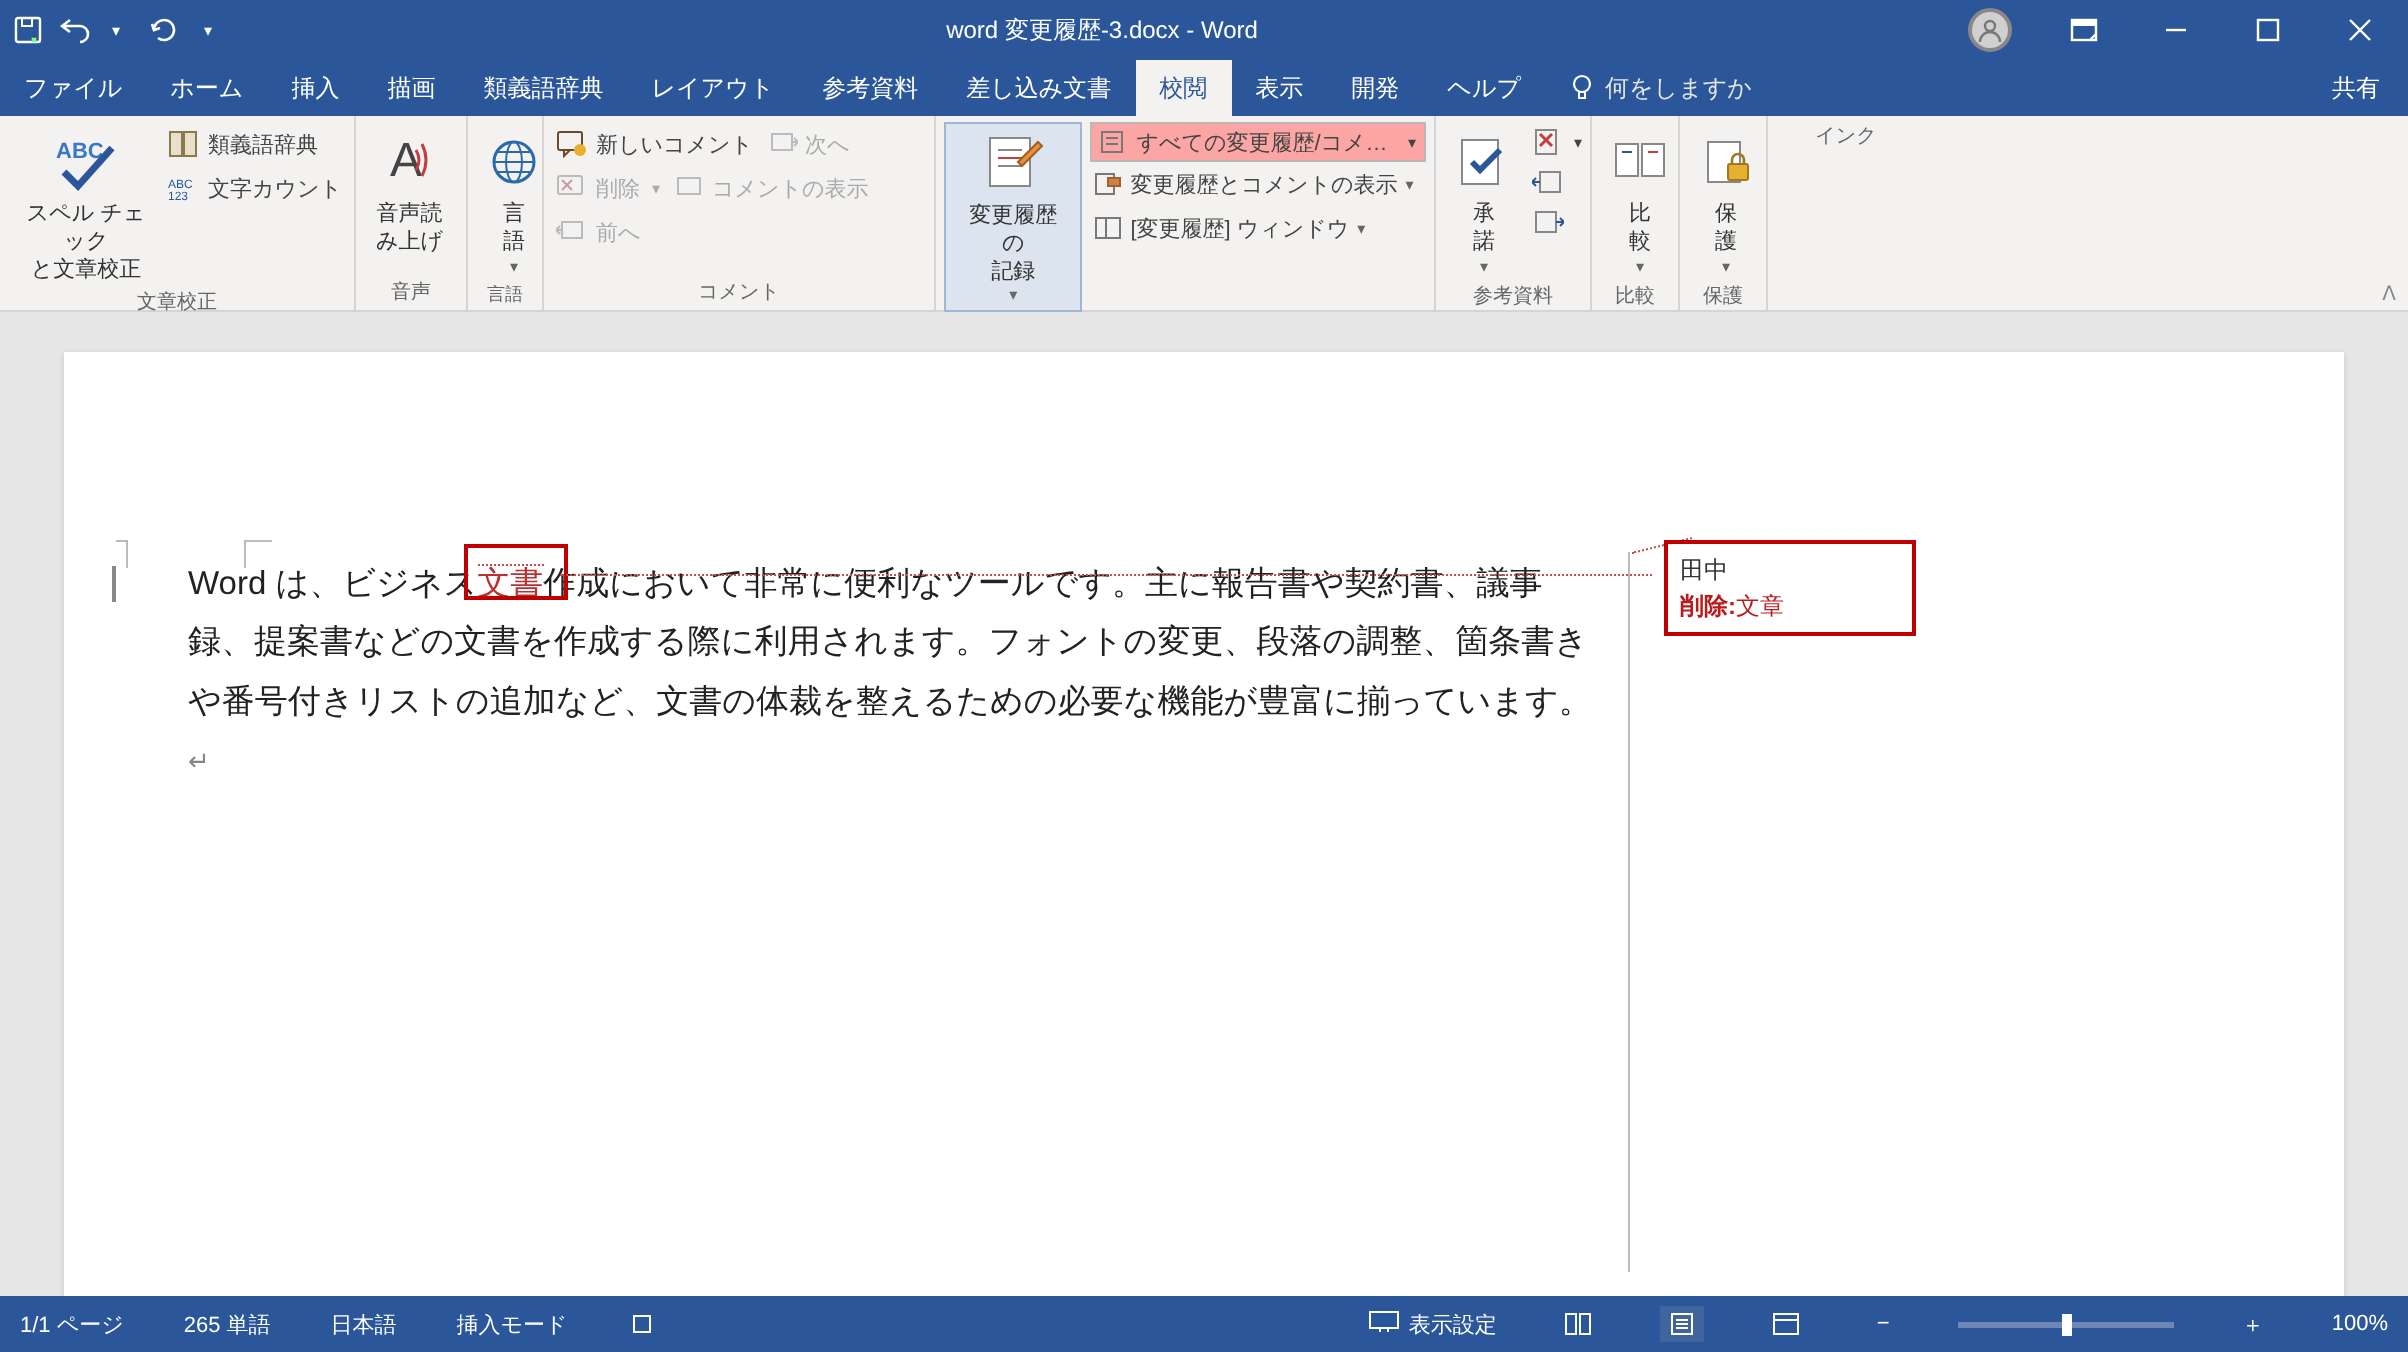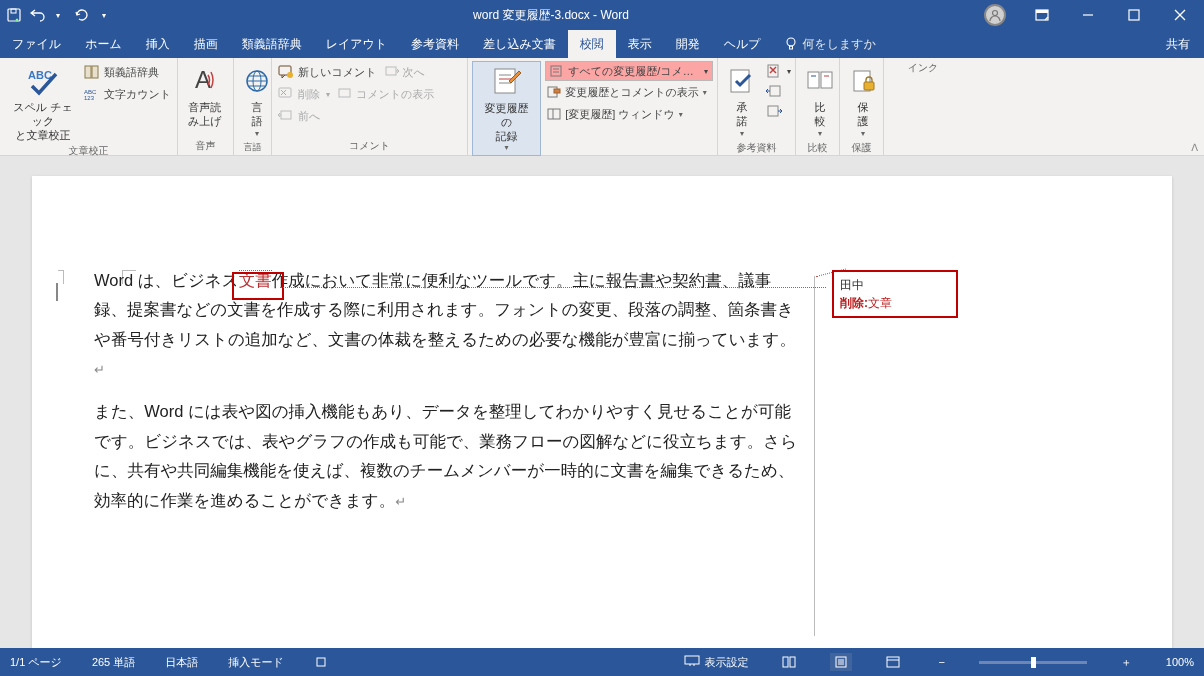--- a/index.html
+++ b/index.html
@@ -24,21 +24,21 @@
 .bigicon { height: 36px; display: flex; align-items: center; justify-content: center; margin-bottom: 2px; }
 .smallrow { display: flex; align-items: center; gap: 4px; font-size: 11px; color: #444; padding: 0 2px; height: 22px; white-space: nowrap; }
 .ddarrow::after { content: " \25BE"; font-size: 8px; color: #666; }
 .dlaunch { font-size: 9px; color: #888; text-align: right; padding-right: 2px; margin-top: -2px; }
 .collapse { position: absolute; right: 6px; bottom: 2px; font-size: 10px; color: #888; }
 .docarea { height: 500px; background: #e6e6e6; display: flex; justify-content: center; overflow: hidden; position: relative; }
 .page { width: 1140px; background: #fff; margin-top: 20px; box-shadow: 0 1px 3px rgba(0,0,0,0.15); position: relative; height: 480px; }
 .corner-tl { position: absolute; top: 94px; left: 90px; width: 14px; height: 14px; border-left: 1px solid #bbb; border-top: 1px solid #bbb; }
 .corner-tl2 { position: absolute; top: 94px; left: 26px; width: 6px; height: 14px; border-right: 1px solid #bbb; border-top: 1px solid #bbb; }
 .vline { position: absolute; top: 100px; left: 782px; width: 0; height: 360px; border-left: 1px solid #bbb; }
-.body-text { position: absolute; top: 90px; left: 62px; width: 708px; font-family: "Yu Mincho", "MS Mincho", serif; font-size: 16.5px; line-height: 1.78; color: #222; }
+.body-text { position: absolute; top: 102px; left: 62px; width: 708px; font-family: "Yu Mincho", "MS Mincho", serif; font-size: 16.5px; line-height: 1.78; color: #222; }
 .body-text p { margin-bottom: 14px; }
 .highlight-box { position: absolute; top: 96px; left: 200px; width: 52px; height: 28px; border: 2.5px solid #c00000; pointer-events: none; }
 .tracked { color: #b93131; border-top: 1px dotted #c0504d; }
 .pilcrow { color: #888; font-size: 13px; }
 .connector { position: absolute; top: 111px; left: 248px; width: 546px; height: 0; border-top: 1px dotted #c0504d; }
 .connector2 { position: absolute; top: 100px; left: 784px; width: 30px; height: 12px; border-top: 1px dotted #c0504d; transform: skewY(-14deg); transform-origin: left; }
 .revision-box { position: absolute; top: 94px; left: 800px; width: 126px; padding: 4px 6px; border: 2.5px solid #c00000; font-size: 12px; line-height: 1.5; }
 .revision-box .author { font-weight: normal; color: #333; }
 .revision-box .change { color: #b91c1c; }
 .revision-box .change .lbl { font-weight: bold; }
@@ -381,23 +381,20 @@
 <div class="docarea">
   <div class="page">
     <div class="corner-tl2"></div>
     <div class="corner-tl"></div>
     <div class="vline"></div>
     <div class="tickmark"></div>
 
     <div class="body-text">
       <p>
         <span>Word は、ビジネス</span><span class="tracked">文書</span><span>作成において非常に便利なツールです。主に報告書や契約書、議事録、提案書などの文書を作成する際に利用されます。フォントの変更、段落の調整、箇条書きや番号付きリストの追加など、文書の体裁を整えるための必要な機能が豊富に揃っています。</span><span class="pilcrow">↵</span>
-      </p>
-      <p>
-        <span>また、Word には表や図の挿入機能もあり、データを整理してわかりやすく見せることが可能です。ビジネスでは、表やグラフの作成も可能で、業務フローの図解などに役立ちます。さらに、共有や共同編集機能を使えば、複数のチームメンバーが一時的に文書を編集できるため、効率的に作業を進めることができます。</span><span class="pilcrow">↵</span>
       </p>
     </div>
 
     <div class="highlight-box"></div>
     <div class="connector"></div>
     <div class="connector2"></div>
 
     <div class="revision-box">
       <div class="author">田中</div>
       <div class="change">

